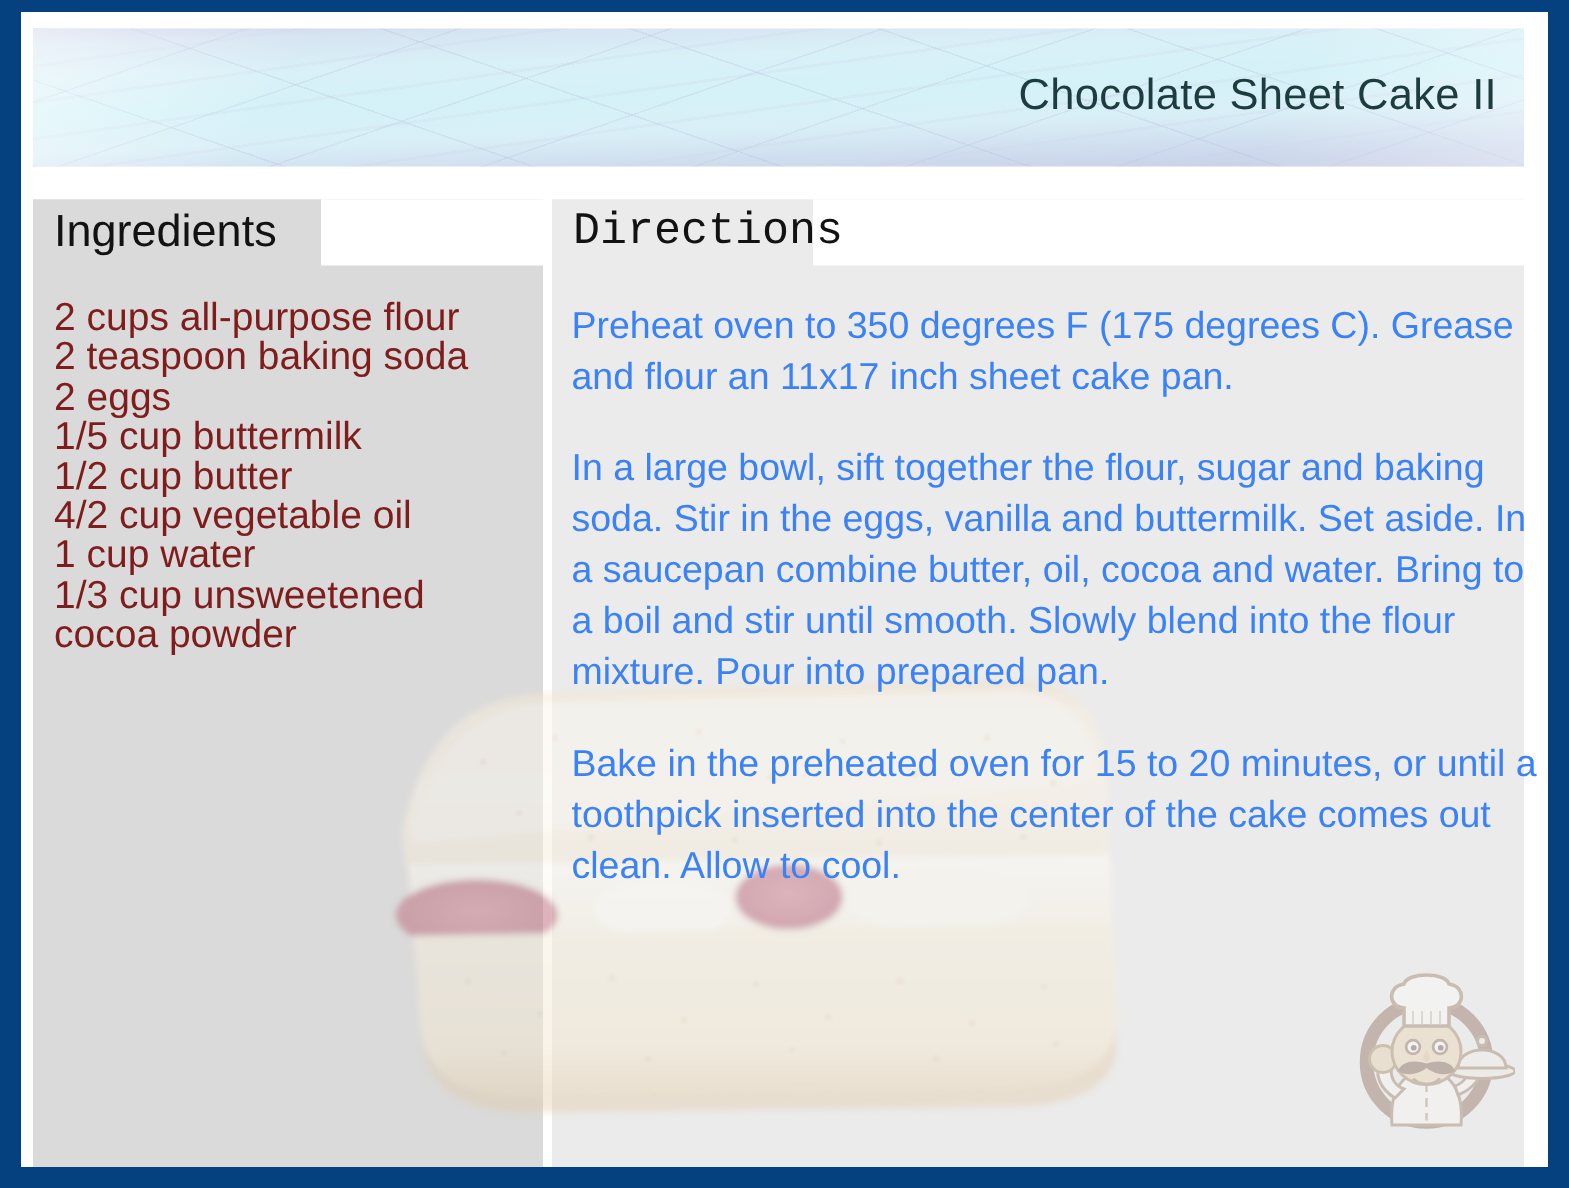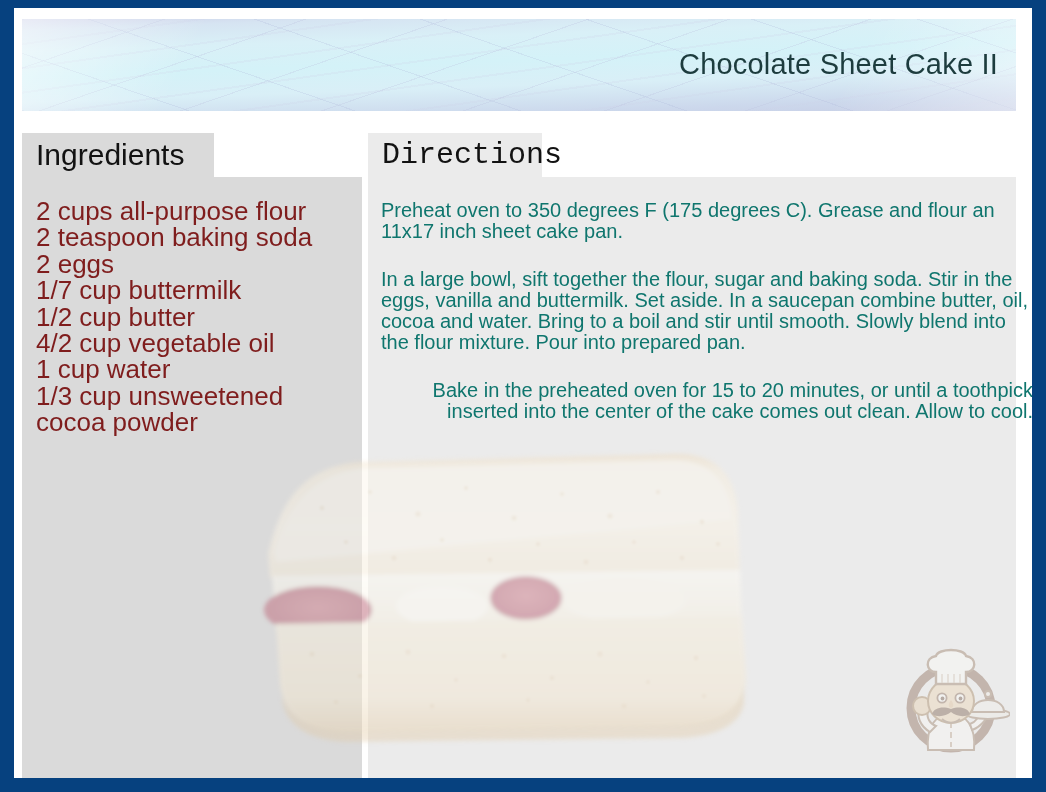--- a/index.html
+++ b/index.html
@@ -151,26 +151,26 @@
 
   
   .directions-body {
     position: absolute;
     left: 367px;
     top: 192px;
     width: 652px;
     z-index: 4;
   }
   .direction-step {
-    font-size: 20px;
-    line-height: 21px;
-    color: #0f766e;
+    font-size: 25px;
+    line-height: 34px;
+    color: #3b82f6;
     margin: 0 0 27px 0;
   }
-  .direction-step:last-child { margin-bottom: 16px; text-align: right; }
+  .direction-step:last-child { margin-bottom: 16px; }
 
   
   .cake-photo {
     position: absolute;
     left: 238px;
     top: 440px;
     width: 508px;
     height: 300px;
     z-index: 3;
     opacity: 0.5;
@@ -292,21 +292,21 @@
           <circle cx="276" cy="252" r="2.1"></circle>
         <circle cx="372" cy="258" r="2.5"></circle>
           <circle cx="452" cy="248" r="2.2"></circle>
       </g>
     </svg>
 
     <div class="ingredient-list">
       <div class="ingredient-item">2 cups all-purpose flour</div>
       <div class="ingredient-item">2 teaspoon baking soda</div>
       <div class="ingredient-item">2 eggs</div>
-      <div class="ingredient-item">1/7 cup buttermilk</div>
+      <div class="ingredient-item">1/5 cup buttermilk</div>
       <div class="ingredient-item">1/2 cup butter</div>
       <div class="ingredient-item">4/2 cup vegetable oil</div>
       <div class="ingredient-item">1 cup water</div>
       <div class="ingredient-item">1/3 cup unsweetened cocoa powder</div>
     </div>
 
     <div class="directions-body">
       <p class="direction-step">Preheat oven to 350 degrees F (175 degrees C). Grease and flour an 11x17 inch sheet cake pan.</p>
       <p class="direction-step">In a large bowl, sift together the flour, sugar and baking soda. Stir in the eggs, vanilla and buttermilk. Set aside. In a saucepan combine butter, oil, cocoa and water. Bring to a boil and stir until smooth. Slowly blend into the flour mixture. Pour into prepared pan.</p>
       <p class="direction-step">Bake in the preheated oven for 15 to 20 minutes, or until a toothpick inserted into the center of the cake comes out clean. Allow to cool.</p>

